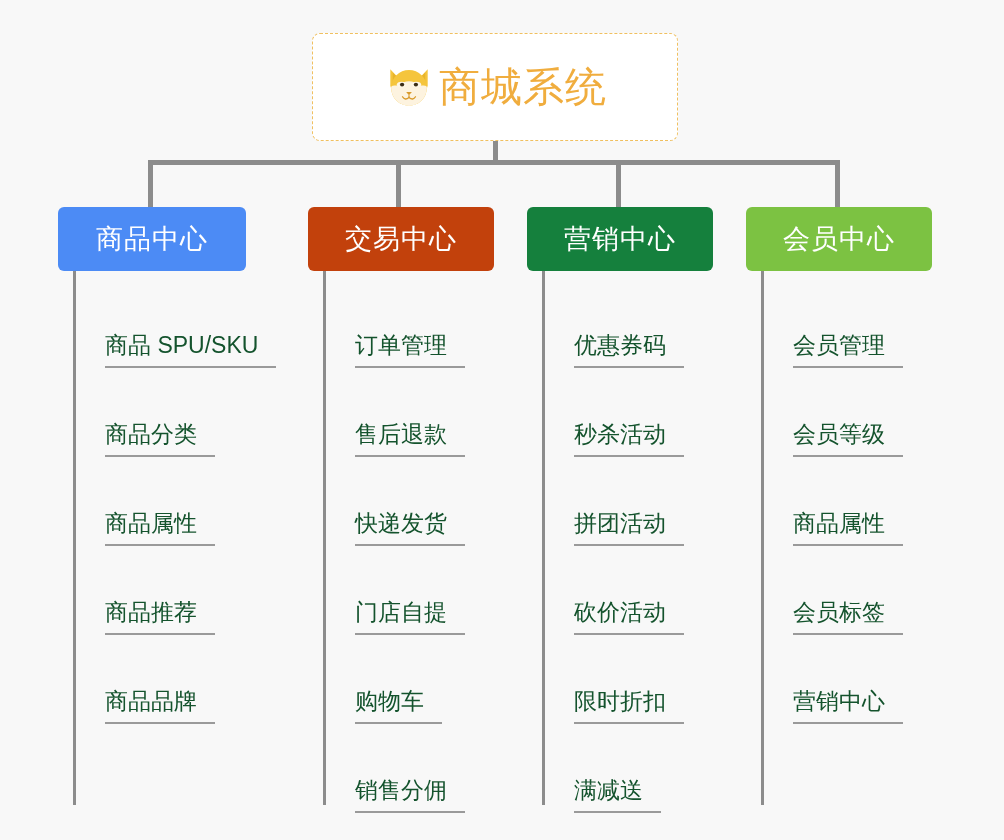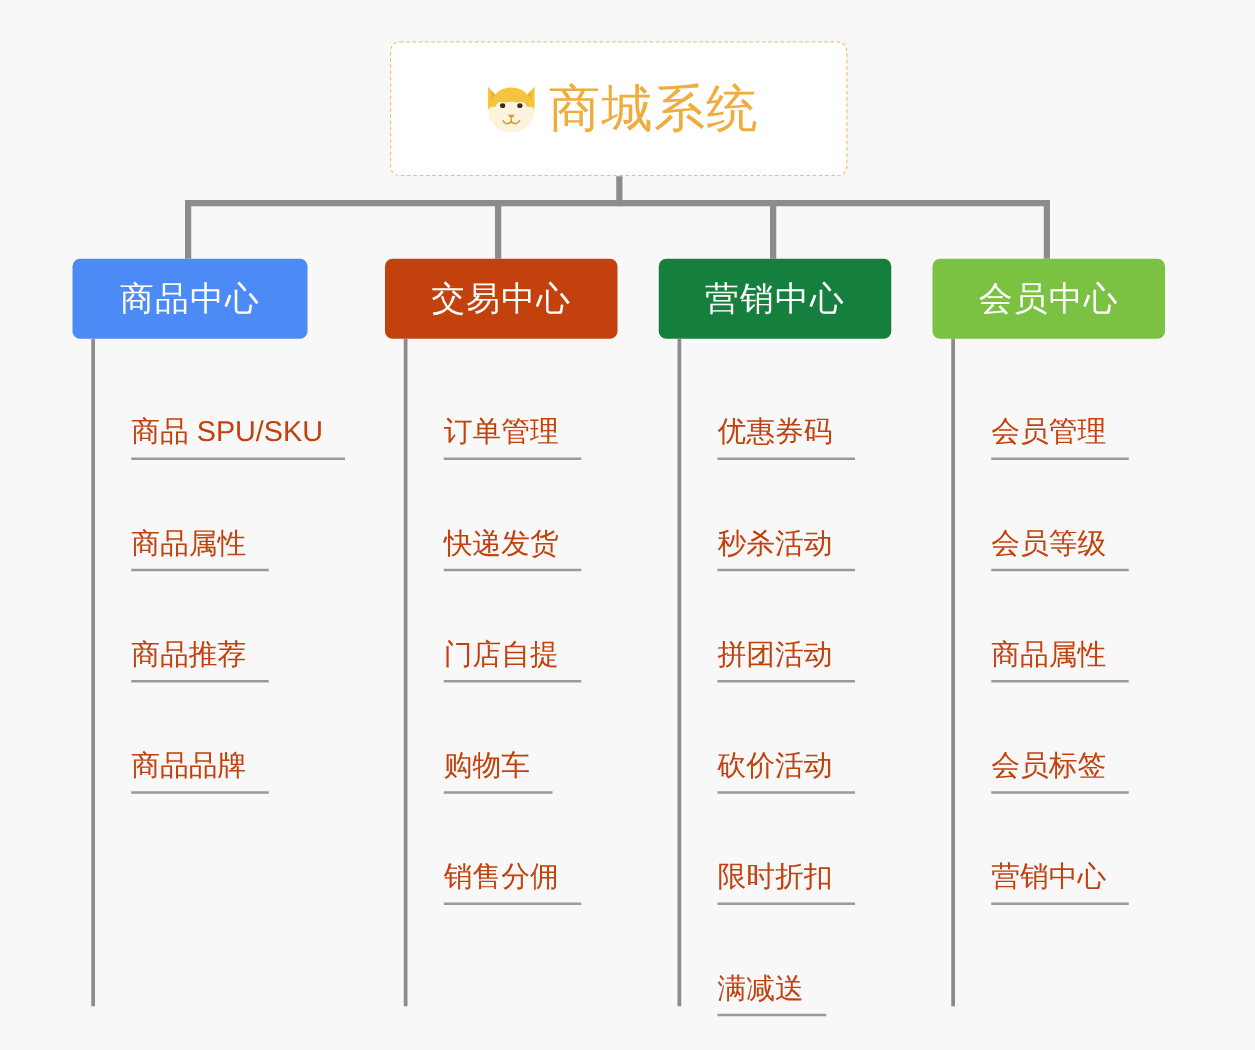--- a/index.html
+++ b/index.html
@@ -88,21 +88,21 @@
   .leaf {
     position: relative;
     height: 89px;
     box-sizing: border-box;
     display: flex;
     align-items: flex-end;
     padding-left: 47px;
   }
   .leaf-label {
     font-size: 23px;
-    color: #c2410c;
+    color: #14532d;
     line-height: 1.1;
     padding-bottom: 8px;
     white-space: nowrap;
     position: relative;
     border-bottom: 2px solid #9a9a9a;
     padding-right: 18px;
     box-sizing: border-box;
   }
 </style>
 </head>
@@ -143,20 +143,23 @@
   <div class="column" style="left:58px; width:188px;">
     <div class="col-header" style="background:#4c8bf5; width:188px;">
       <span>商品中心</span>
     </div>
     <div class="col-body">
       <div class="col-stem" style="height:534px;"></div>
       <div class="leaf">
           <span class="leaf-label">商品 SPU/SKU</span>
         </div>
       <div class="leaf">
+          <span class="leaf-label">商品分类</span>
+        </div>
+      <div class="leaf">
           <span class="leaf-label">商品属性</span>
         </div>
       <div class="leaf">
           <span class="leaf-label">商品推荐</span>
         </div>
       <div class="leaf">
           <span class="leaf-label">商品品牌</span>
         </div>
     </div>
   </div>
@@ -164,20 +167,23 @@
   <div class="column" style="left:308px; width:186px;">
     <div class="col-header" style="background:#c2410c; width:186px;">
       <span>交易中心</span>
     </div>
     <div class="col-body">
       <div class="col-stem" style="height:534px;"></div>
       <div class="leaf">
           <span class="leaf-label">订单管理</span>
         </div>
       <div class="leaf">
+          <span class="leaf-label">售后退款</span>
+        </div>
+      <div class="leaf">
           <span class="leaf-label">快递发货</span>
         </div>
       <div class="leaf">
           <span class="leaf-label">门店自提</span>
         </div>
       <div class="leaf">
           <span class="leaf-label">购物车</span>
         </div>
       <div class="leaf">
           <span class="leaf-label">销售分佣</span>

